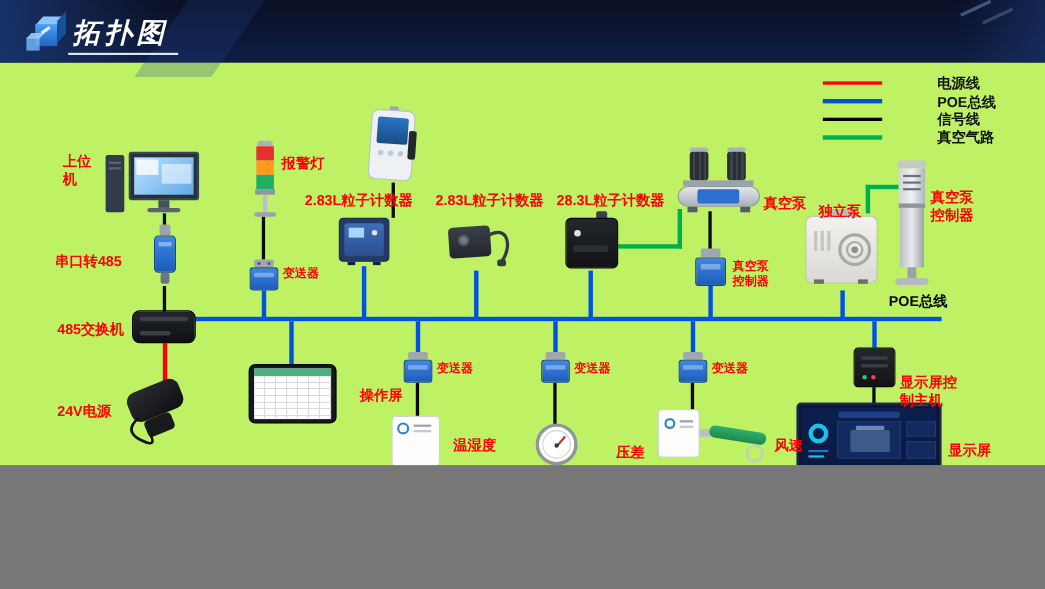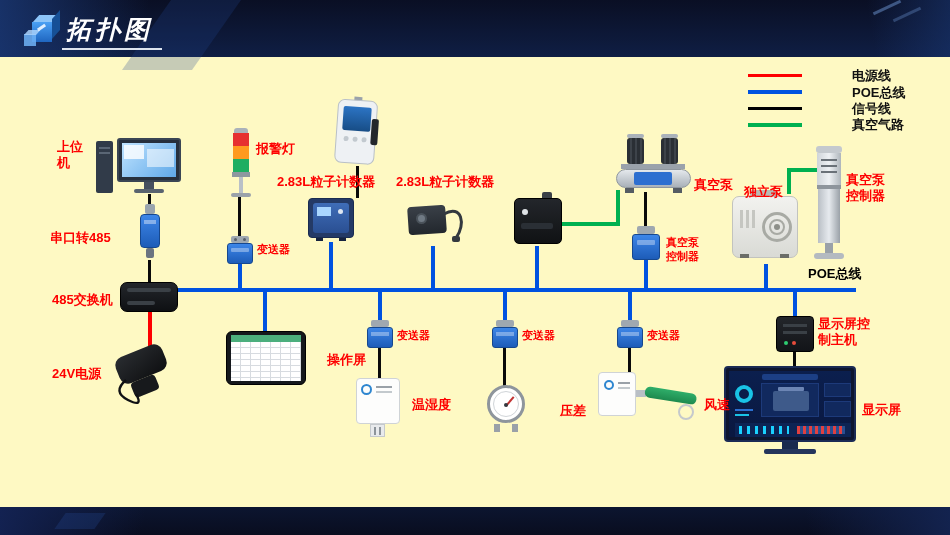--- a/index.html
+++ b/index.html
@@ -1,18 +1,18 @@
 <!DOCTYPE html>
 <html><head>
 <meta charset="utf-8">
 <style>
   * { margin:0; padding:0; box-sizing:border-box; }
   html,body { background:#777; }
   body { font-family:"Liberation Sans", sans-serif; }
-  .stage { position:relative; width:950px; height:535px; background:#fef9c3; overflow:hidden; margin:0 auto; }
+  .stage { position:relative; width:950px; height:423px; background:#bef264; overflow:hidden; margin:0 auto; }
   .p { position:absolute; }
   .hdr { position:absolute; left:0; top:0; width:950px; height:57px; background:linear-gradient(180deg,#0a0f24,#0f1e44); }
   .ftr { position:absolute; left:0; top:507px; width:950px; height:28px; background:linear-gradient(180deg,#0c1530,#090d1f); }
   .hdr-title { position:absolute; left:66px; top:13px; color:#ffffff; font-size:25px; font-weight:bold; font-style:italic; letter-spacing:4px; }
   .main-title { position:absolute; left:193px; top:62px; font-size:24px; font-weight:bold; color:#2472d2; letter-spacing:4px; }
   .lbl { position:absolute; color:#fe0000; font-weight:bold; font-size:13px; line-height:1.25; word-break:break-all; }
   .lbl.sm { font-size:11px; }
   .lbl.black { color:#000000; }
   .ln { position:absolute; }
   .c-red { background:#fe0000; }
@@ -309,33 +309,34 @@
   </div>
 
   <div class="lbl" style="left:57px;top:139px;width:30px">上位机</div>
   <div class="lbl" style="left:50px;top:230px;width:84px">串口转485</div>
   <div class="lbl" style="left:52px;top:292px;width:64px">485交换机</div>
   <div class="lbl" style="left:52px;top:366px;width:70px">24V电源</div>
   <div class="lbl" style="left:256px;top:141px;width:48px">报警灯</div>
   <div class="lbl sm" style="left:257px;top:243px;width:44px">变送器</div>
   <div class="lbl" style="left:277px;top:174px;width:140px">2.83L粒子计数器</div>
   <div class="lbl" style="left:396px;top:174px;width:140px">2.83L粒子计数器</div>
+  <div class="lbl" style="left:506px;top:174px;width:140px">28.3L粒子计数器</div>
   <div class="lbl" style="left:694px;top:177px;width:46px">真空泵</div>
   <div class="lbl sm" style="left:666px;top:236px;width:40px">真空泵控制器</div>
   <div class="lbl" style="left:744px;top:184px;width:46px">独立泵</div>
   <div class="lbl" style="left:846px;top:172px;width:42px">真空泵控制器</div>
   <div class="lbl black" style="left:808px;top:266px;width:64px">POE总线</div>
   <div class="lbl" style="left:327px;top:352px;width:46px">操作屏</div>
   <div class="lbl sm" style="left:397px;top:329px;width:44px">变送器</div>
   <div class="lbl sm" style="left:522px;top:329px;width:44px">变送器</div>
   <div class="lbl sm" style="left:647px;top:329px;width:44px">变送器</div>
   <div class="lbl" style="left:412px;top:397px;width:46px">温湿度</div>
   <div class="lbl" style="left:560px;top:403px;width:34px">压差</div>
   <div class="lbl" style="left:704px;top:397px;width:34px">风速</div>
-  <div class="lbl" style="left:818px;top:316px;width:56px">显示屏控制主机</div>
+  <div class="lbl" style="left:818px;top:340px;width:56px">显示屏控制主机</div>
   <div class="lbl" style="left:862px;top:402px;width:42px">显示屏</div>
 
   <div class="ftr">
     <div class="p" style="left:0;top:0;width:190px;height:28px;background:linear-gradient(100deg,#132252,rgba(10,18,48,0) 75%)"></div>
     <div class="p" style="left:760px;top:0;width:190px;height:28px;background:linear-gradient(260deg,#13234f,rgba(10,18,48,0) 75%)"></div>
     <div class="p" style="left:60px;top:6px;width:40px;height:16px;background:rgba(40,80,160,.25);transform:skewX(-35deg)"></div>
   </div>
 
 </div>
 

